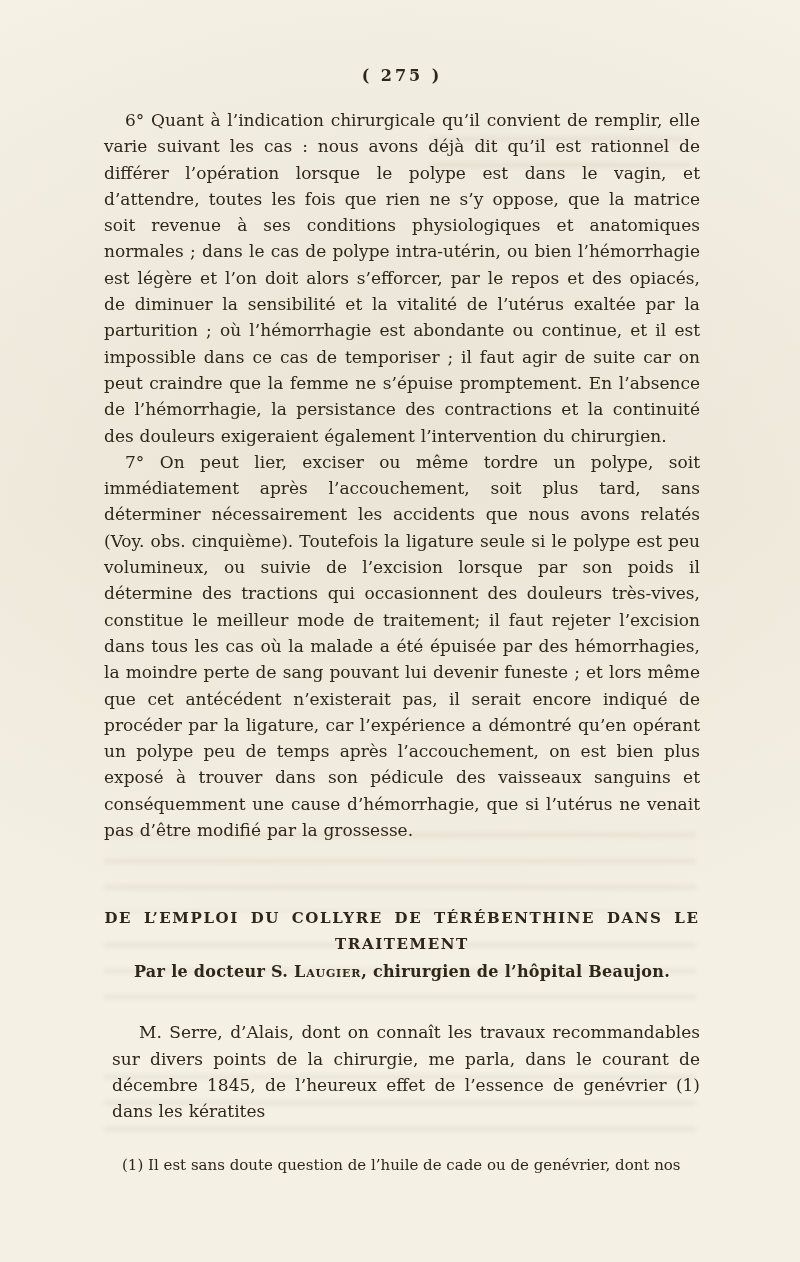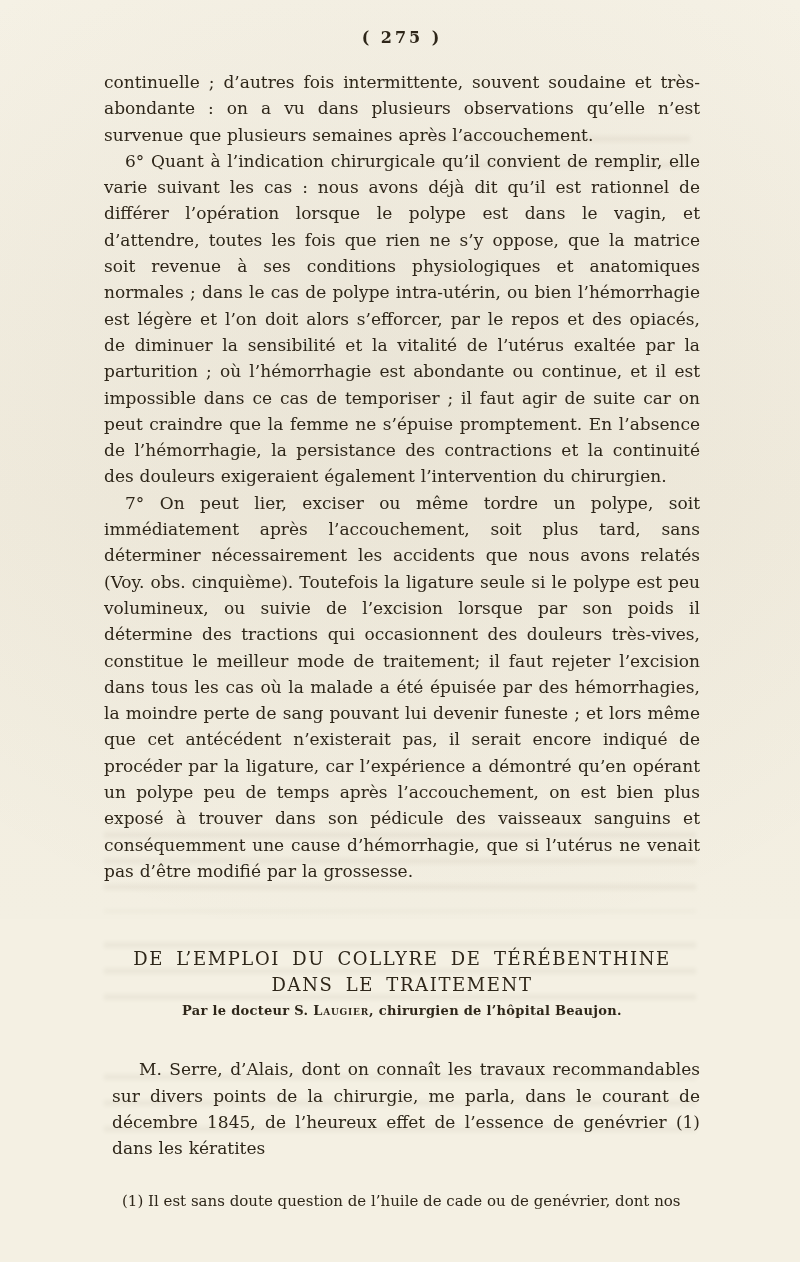--- a/index.html
+++ b/index.html
@@ -9,21 +9,21 @@
     height: 1262px;
     background: #f4f0e3;
     font-family: "DejaVu Serif", "Liberation Serif", serif;
     color: #2e2619;
     overflow: hidden;
   }
   .scan-page {
     position: relative;
     width: 800px;
     height: 919px;
-    padding: 28px 100px 0 104px;
+    padding: 66px 100px 0 104px;
     background:
       radial-gradient(ellipse 120% 90% at 50% 42%, rgba(60,45,20,0.05), rgba(60,45,20,0) 70%),
       linear-gradient(180deg, #f6f2e6 0%, #f2eddf 55%, #f3efe2 100%);
   }
   .page-number {
     position: relative; z-index: 2;
     text-align: center;
     font-size: 16px;
     font-weight: bold;
     letter-spacing: 3px;
@@ -46,32 +46,32 @@
     text-align: right;
     padding-right: 80px;
     font-size: 16px;
   }
   .sig-sup { font-size: 10px; }
   .smallcaps { font-variant: small-caps; letter-spacing: 0.8px; }
   .section-title {
     position: relative; z-index: 2;
     margin-top: 62px;
     text-align: center;
-    font-weight: normal;
-    font-size: 18px;
+    font-weight: bold;
+    font-size: 15px;
     letter-spacing: 1.6px;
     line-height: 26px;
     word-spacing: 5px;
   }
   .section-title .line2 { word-spacing: 3px; }
   .byline {
     position: relative; z-index: 2;
     margin-top: 5px;
     text-align: center;
-    font-size: 13px;
+    font-size: 16px;
     font-weight: bold;
     letter-spacing: 0.3px;
   }
   .para-serre { margin-top: 38px; margin-left: 8px; }
   .footnote {
     position: relative; z-index: 2;
     margin: 28px 0 0 0;
     font-size: 15px;
     line-height: 24px;
     text-indent: 18px;
@@ -102,21 +102,20 @@
 
 <div class="scan-page">
 
   <div class="bleed bleed-1"></div>
   <div class="bleed bleed-2"></div>
   <div class="bleed bleed-3"></div>
   <div class="bleed bleed-4"></div>
 
   <div class="page-number">( 275 )</div>
 
-  <p class="para">continuelle ; d’autres fois intermittente, souvent soudaine et très-abondante : on a vu dans plusieurs observations qu’elle n’est survenue que plusieurs semaines après l’accouchement.</p>
 
   <p class="para indent">6° Quant à l’indication chirurgicale qu’il convient de remplir, elle varie suivant les cas : nous avons déjà dit qu’il est rationnel de différer l’opération lorsque le polype est dans le vagin, et d’attendre, toutes les fois que rien ne s’y oppose, que la matrice soit revenue à ses conditions physiologiques et anatomiques normales ; dans le cas de polype intra-utérin, ou bien l’hémorrhagie est légère et l’on doit alors s’efforcer, par le repos et des opiacés, de diminuer la sensibilité et la vitalité de l’utérus exaltée par la parturition ; où l’hémorrhagie est abondante ou continue, et il est impossible dans ce cas de temporiser ; il faut agir de suite car on peut craindre que la femme ne s’épuise promptement. En l’absence de l’hémorrhagie, la persistance des contractions et la continuité des douleurs exigeraient également l’intervention du chirurgien.</p>
 
   <p class="para indent">7° On peut lier, exciser ou même tordre un polype, soit immédiatement après l’accouchement, soit plus tard, sans déterminer nécessairement les accidents que nous avons relatés (Voy. obs. cinquième). Toutefois la ligature seule si le polype est peu volumineux, ou suivie de l’excision lorsque par son poids il détermine des tractions qui occasionnent des douleurs très-vives, constitue le meilleur mode de traitement; il faut rejeter l’excision dans tous les cas où la malade a été épuisée par des hémorrhagies, la moindre perte de sang pouvant lui devenir funeste ; et lors même que cet antécédent n’existerait pas, il serait encore indiqué de procéder par la ligature, car l’expérience a démontré qu’en opérant un polype peu de temps après l’accouchement, on est bien plus exposé à trouver dans son pédicule des vaisseaux sanguins et conséquemment une cause d’hémorrhagie, que si l’utérus ne venait pas d’être modifié par la grossesse.</p>
 
 
   <div class="section-title">
     <div class="line1">DE L’EMPLOI DU COLLYRE DE TÉRÉBENTHINE DANS LE TRAITEMENT</div>
   </div>
 

